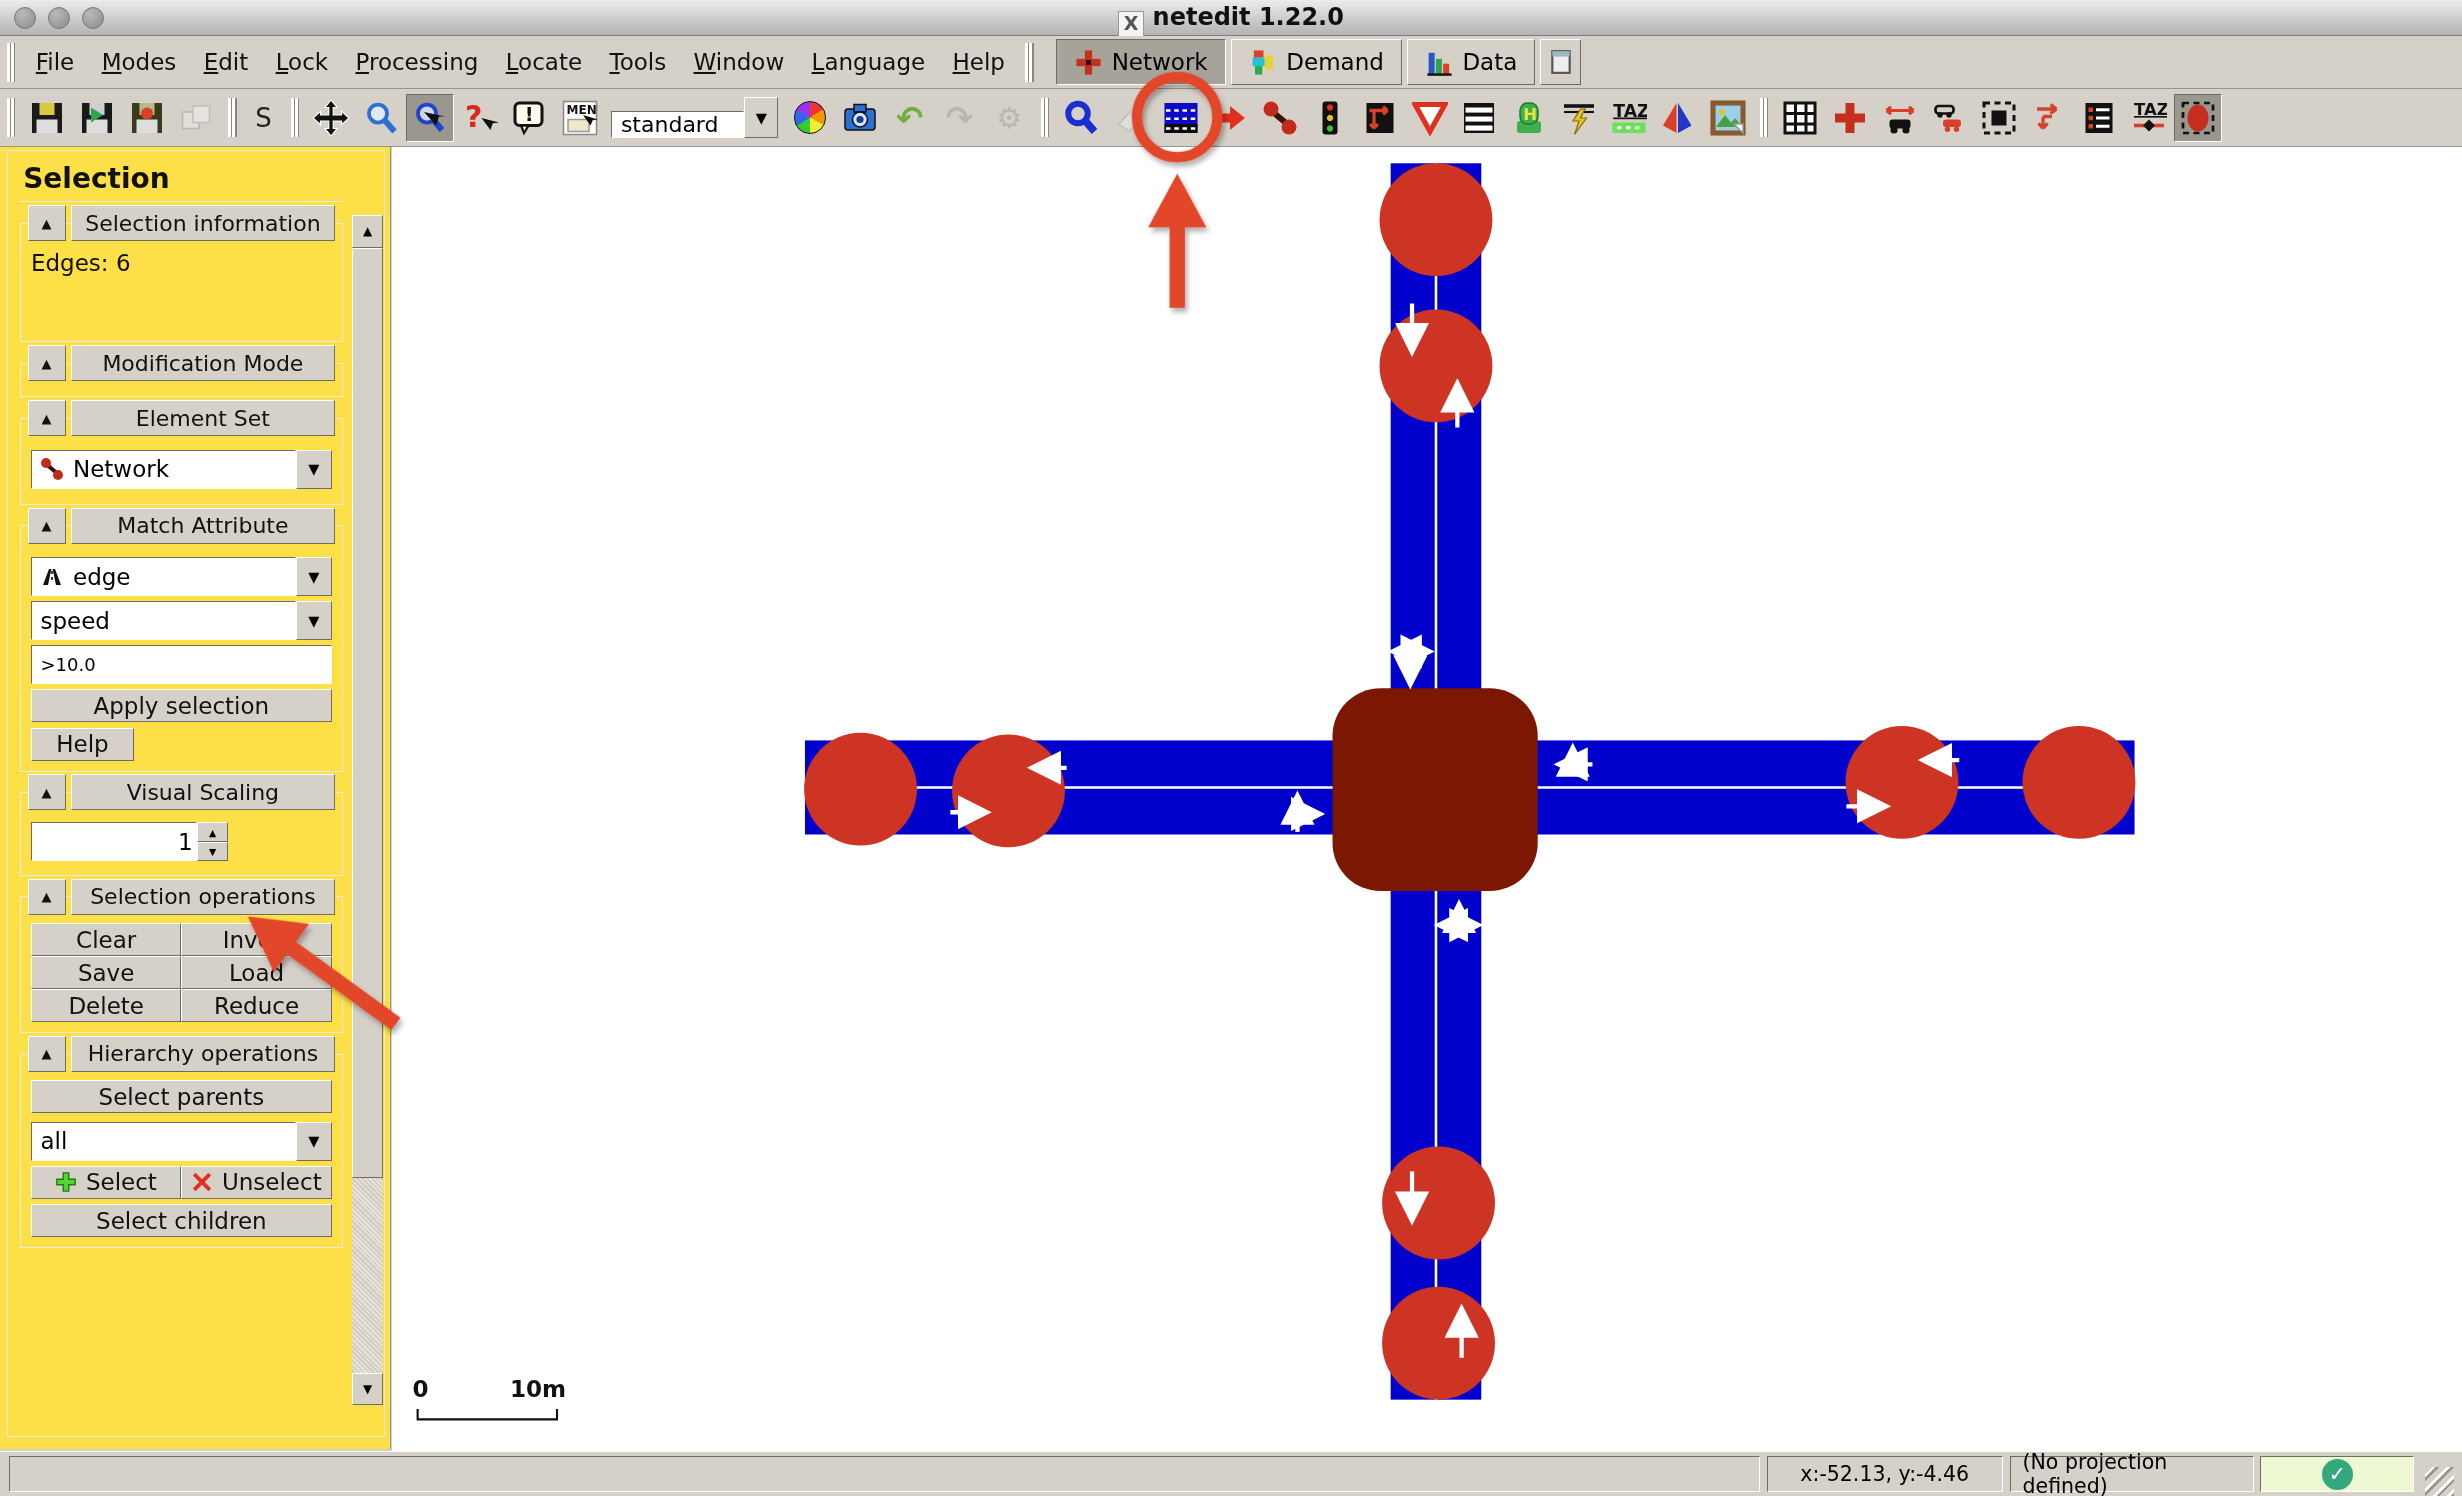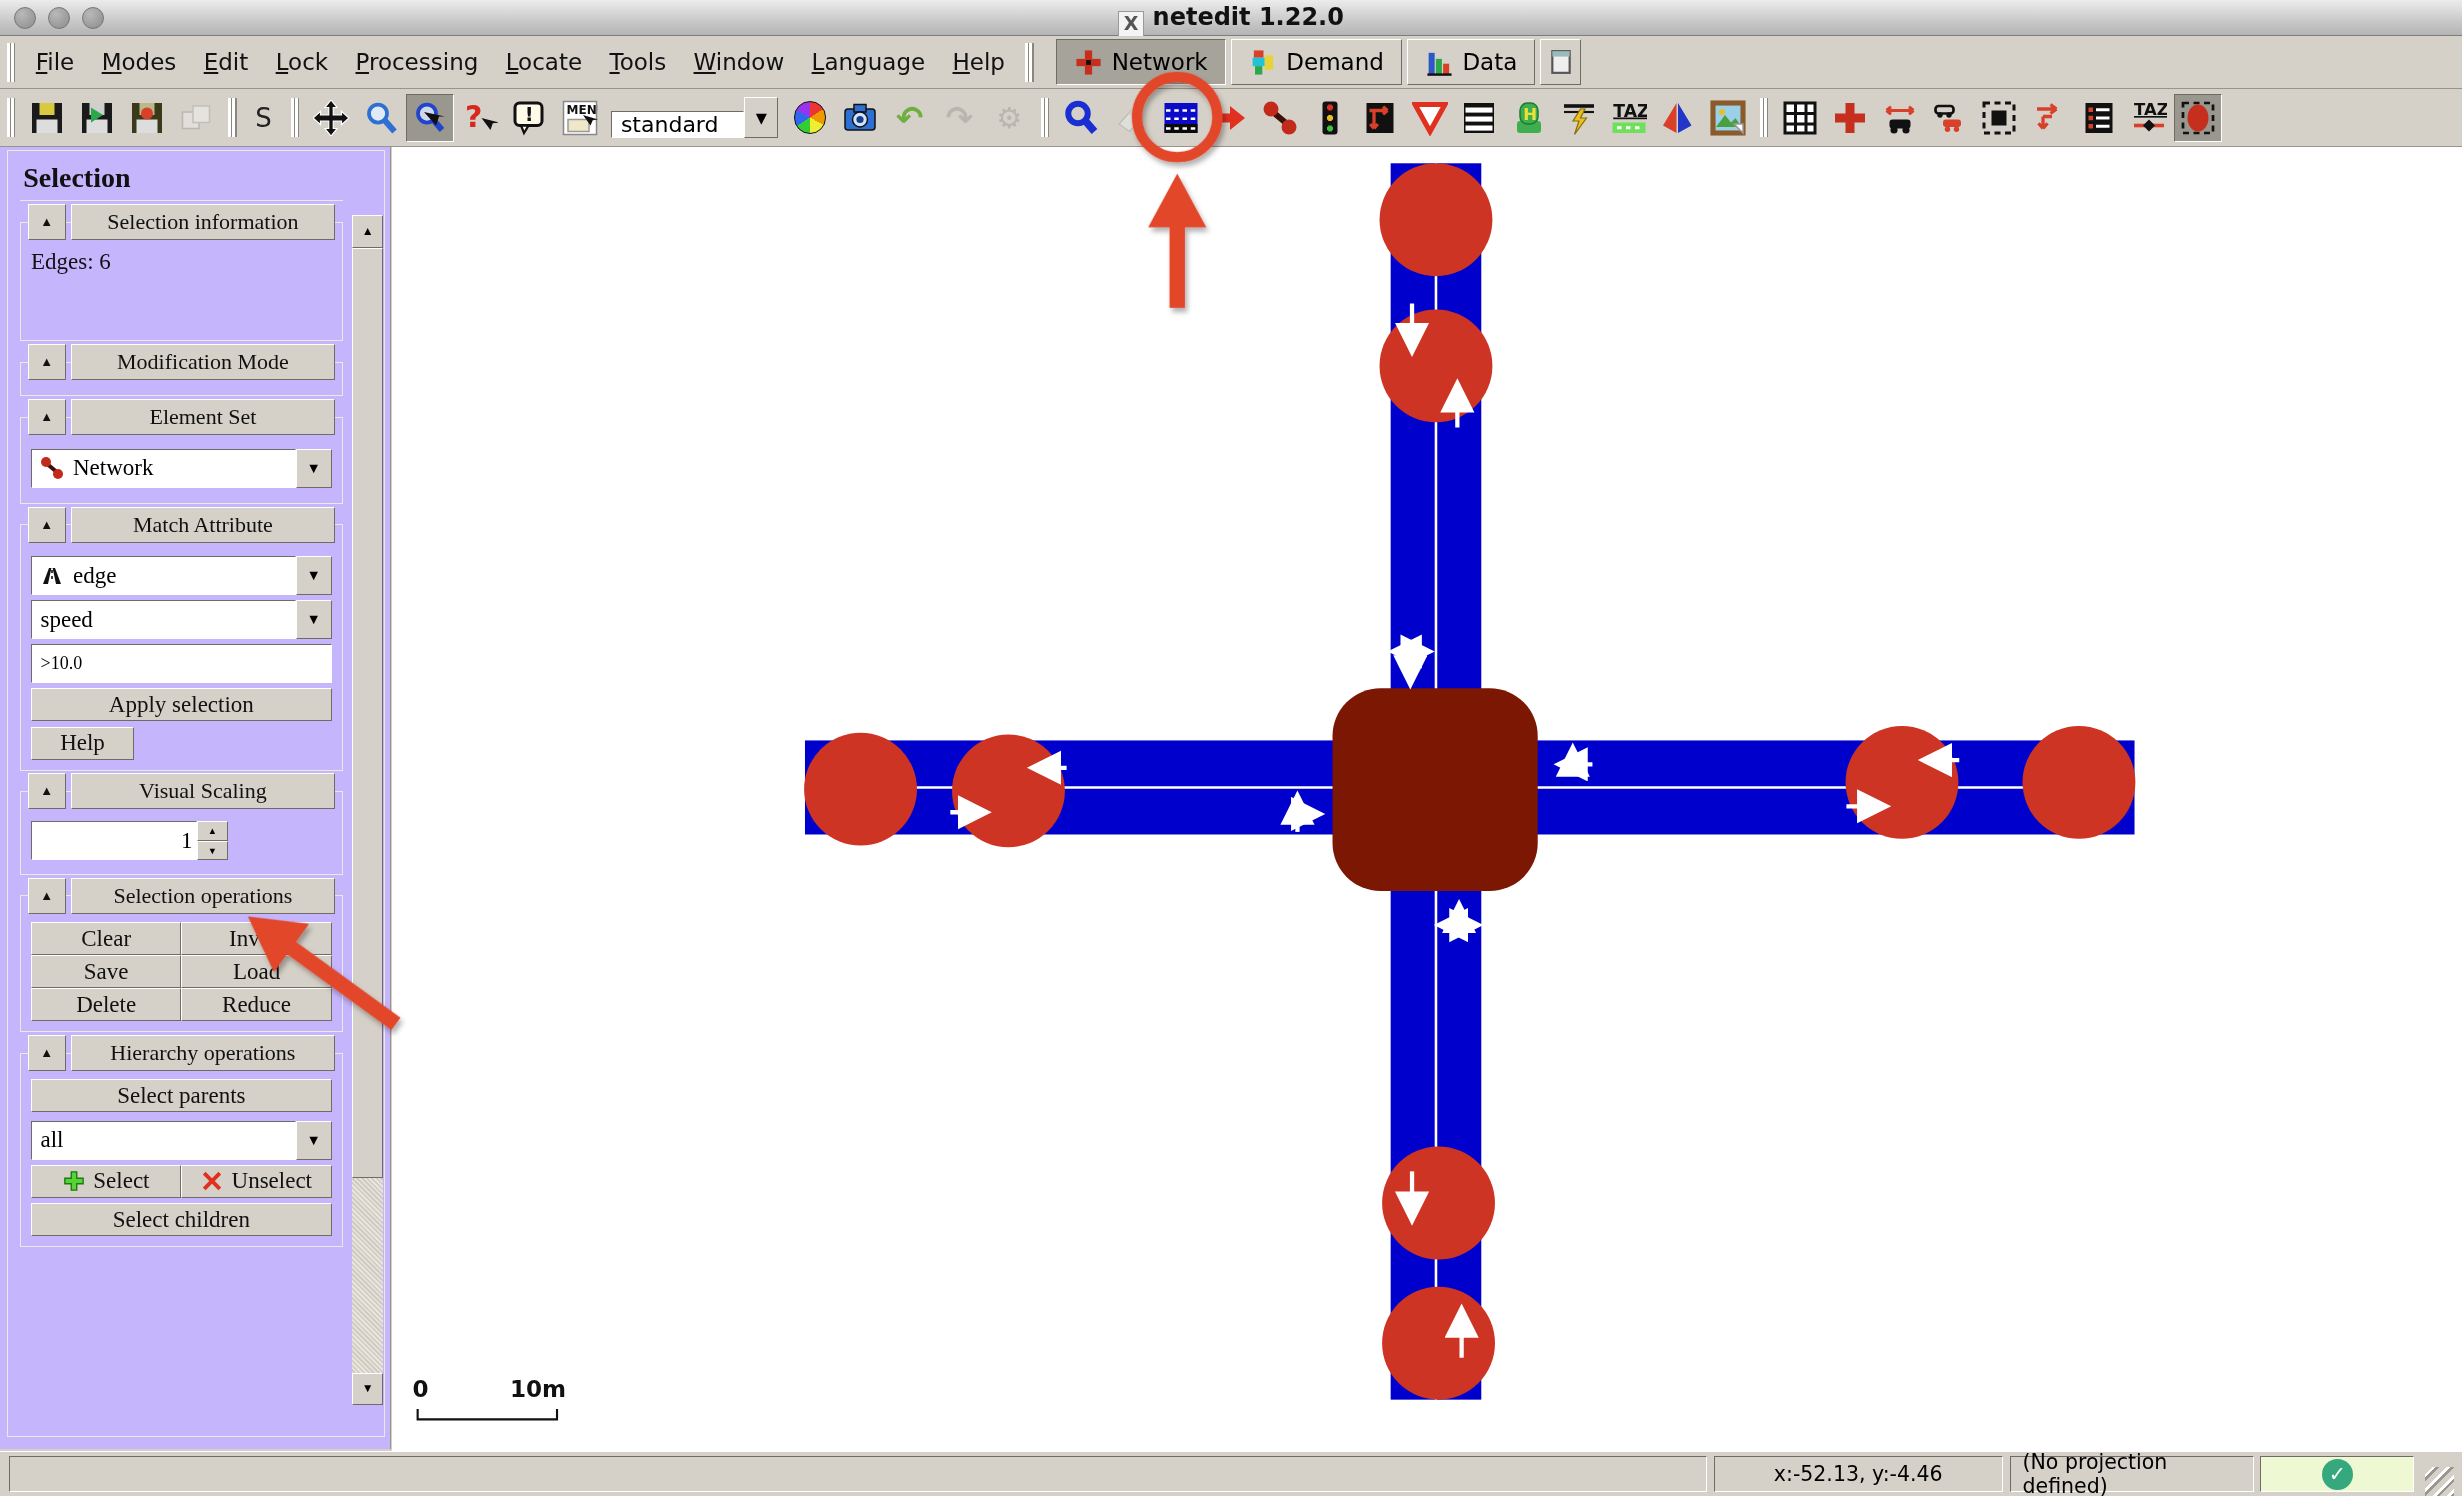--- a/index.html
+++ b/index.html
@@ -37,22 +37,22 @@
   .tb svg{width:36px;height:36px;}
   .tb.p{border-color:#6f6c65 #fff #fff #6f6c65;background:#9a978f;}
   .tb.dis{opacity:.45;filter:grayscale(.8);}
   .combo{height:41px;display:flex;align-items:stretch;}
   .combo .field{background:#fff;border:1.7px solid;border-color:#6f6c65 #fff #fff #6f6c65;
     display:flex;align-items:center;padding:0 8.5px;font-size:22px;gap:8.5px;margin-top:14px;}
   .combo .arrow{width:34px;display:flex;align-items:center;justify-content:center;font-size:14.5px;}
   .sletter{font-size:26px;color:#222;padding:0 12px;}
 
   
-  .sidebar{position:absolute;left:0;top:147px;width:391px;height:1302px;background:#c4b5fd;
-    border-right:1.7px solid #97948c;overflow:hidden;font-family:Liberation Serif, serif;}
+  .sidebar{position:absolute;left:0;top:147px;width:391px;height:1302px;background:#fde047;
+    border-right:1.7px solid #97948c;overflow:hidden;}
   .side-inner{position:absolute;left:6.8px;top:3.4px;right:5.1px;bottom:12px;border:1.7px groove #eceade;
     padding:5.1px 41px 5.1px 12px;overflow:hidden;}
   .side-title{font-size:28px;font-weight:bold;color:#111;margin:5.1px 0 6.8px 3.4px;}
   .side-sep{border-bottom:1.7px groove #eceade;margin:0 0 3.4px 0;}
   .gb{border:1.7px groove #eceade;margin-top:20.5px;padding:1.7px 6.8px 8.5px 6.8px;position:relative;}
   .gb-head{display:flex;gap:5.1px;margin:-20.5px 0 6.8px 0;align-items:stretch;}
   .gb-collapse{width:38px;height:36px;display:flex;align-items:center;justify-content:center;font-size:13px;color:#111;}
   .gb-title{flex:1;height:36px;display:flex;align-items:center;justify-content:center;font-size:22px;color:#111;}
   .gb-body{padding:1.7px 3.4px;}
   .stext{font-size:23px;color:#111;}
@@ -642,21 +642,21 @@
     <g font-family="DejaVu Sans, sans-serif" font-size="27" font-weight="bold" fill="#111">
       <text x="24" y="1462">0</text>
       <text x="138" y="1462">10m</text>
       <path d="M30 1476 v12 h163 v-12" fill="none" stroke="#111" stroke-width="2.5"></path>
     </g>
   </svg>
 </div>
 
 <div class="statusbar">
   <div class="sfieldb" style="flex:1;"></div>
-  <div class="sfieldb" style="width:289px;">
+  <div class="sfieldb" style="width:236px;">
       <span>x:-52.13, y:-4.46</span>
     </div>
   <div class="sfieldb" style="width:244px;">
       <span>(No projection defined)</span>
     </div>
   <div class="sfieldb geo-ok">
     <span class="chk">✓</span>
   </div>
   <div class="rgrip"></div>
 </div>

